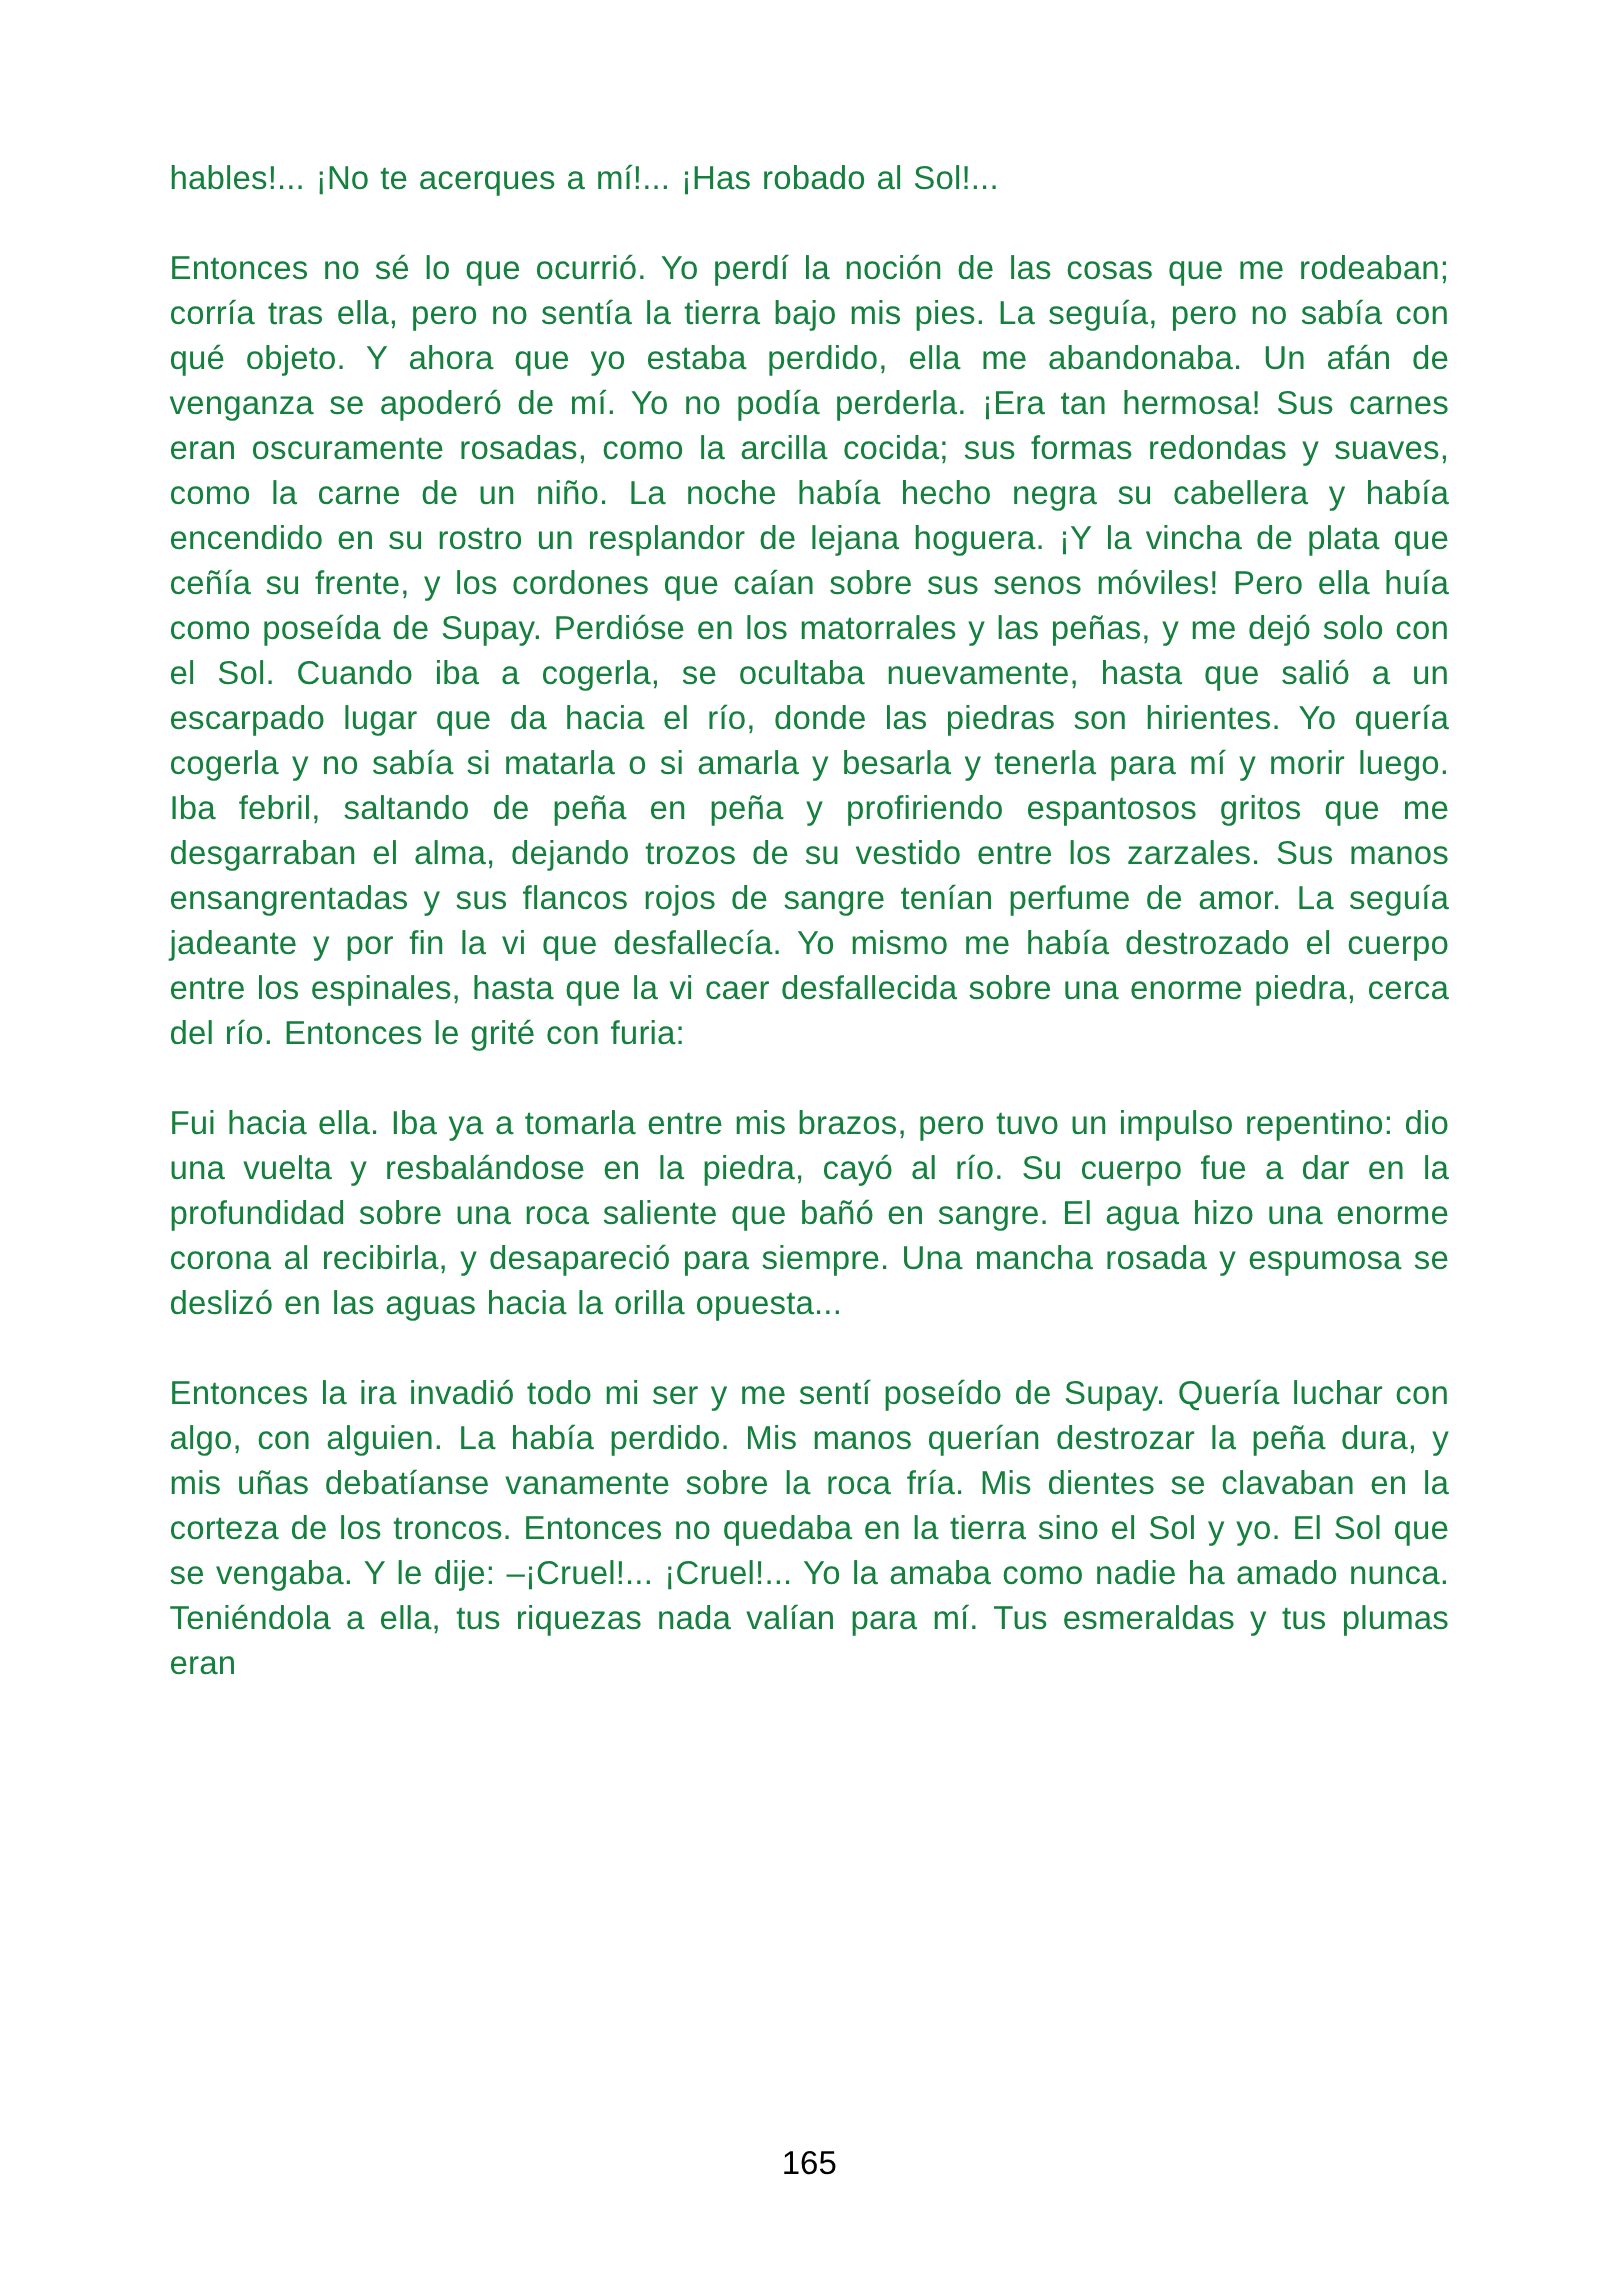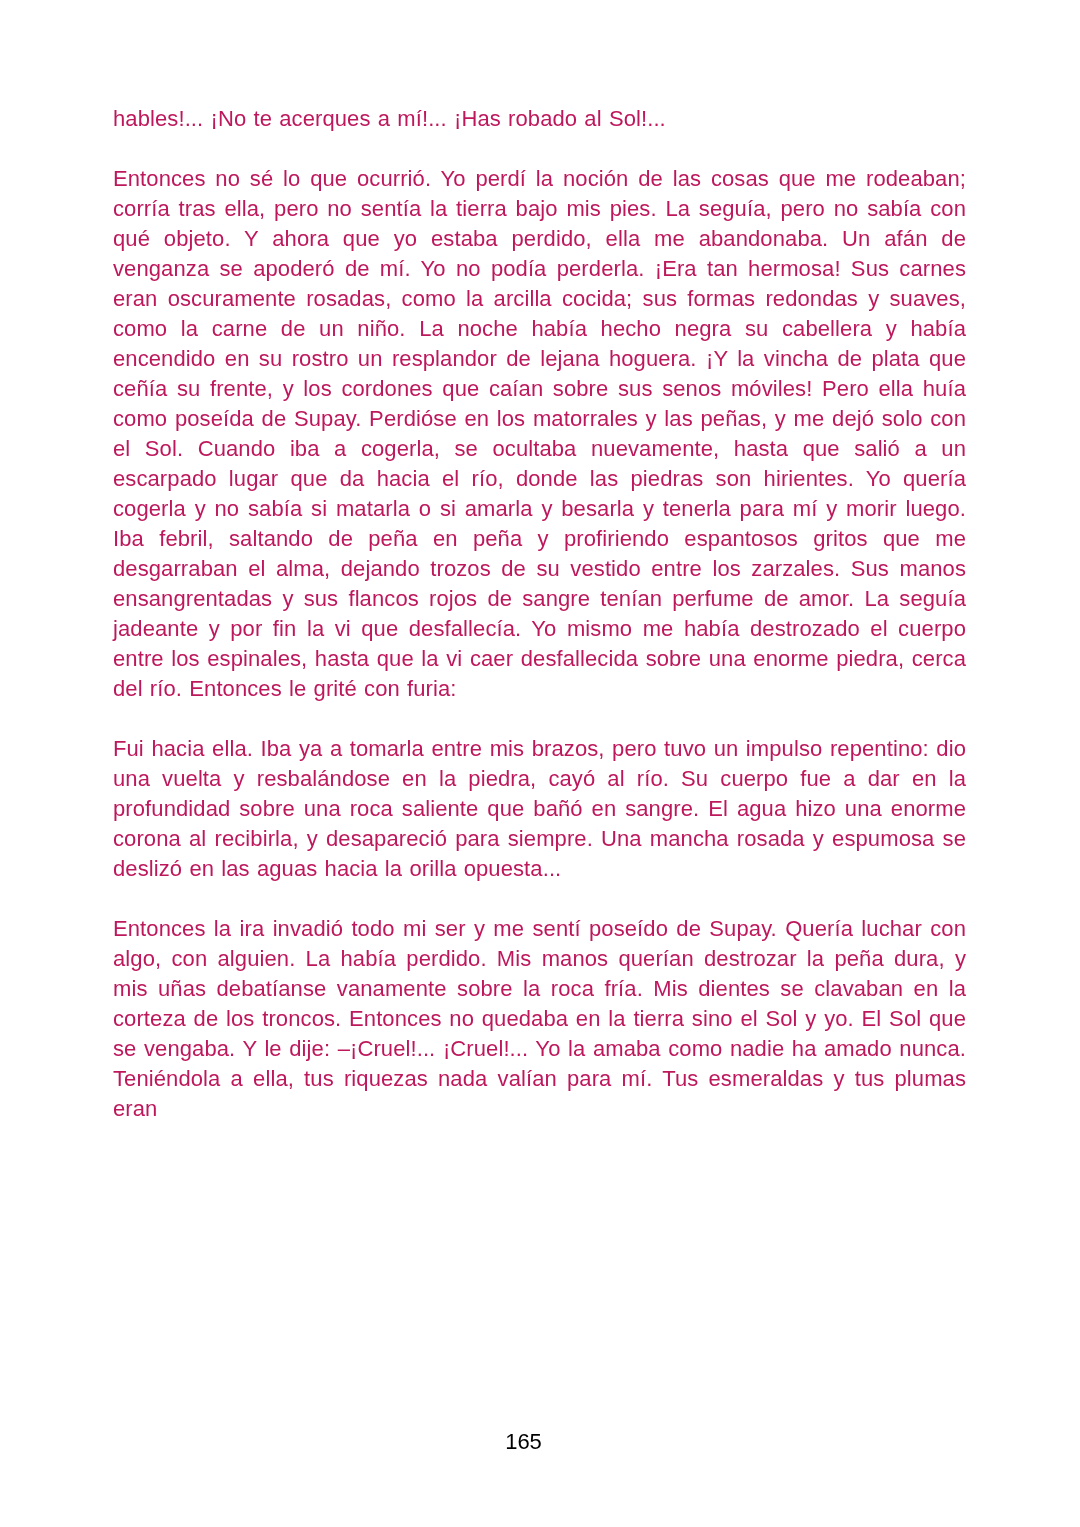--- a/index.html
+++ b/index.html
@@ -24,25 +24,25 @@
     width: 853px;
   }
   .text-block p {
     margin: 0 0 30px 0;
     font-size: 22px;
     line-height: 30px;
     text-align: justify;
     text-justify: inter-word;
     letter-spacing: 0.1px;
     word-spacing: 1px;
-    color: #be185d;
+    color: #15803d;
   }
   .page-footer {
     position: absolute;
-    left: 97px;
+    left: 113px;
     width: 853px;
     top: 1427px;
     text-align: center;
     font-size: 22px;
     line-height: 30px;
     color: #000000;
   }
 </style>
 </head>
 <body>

